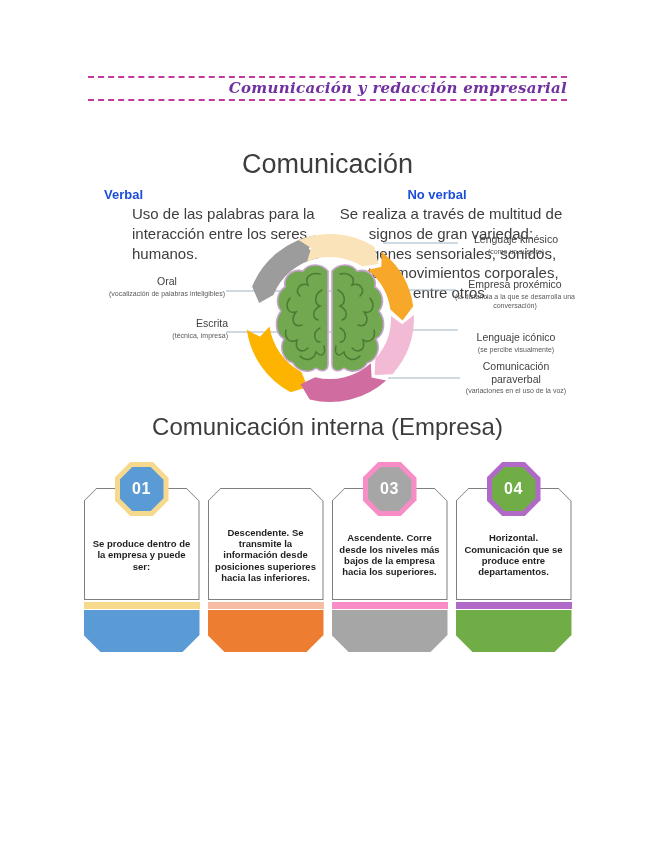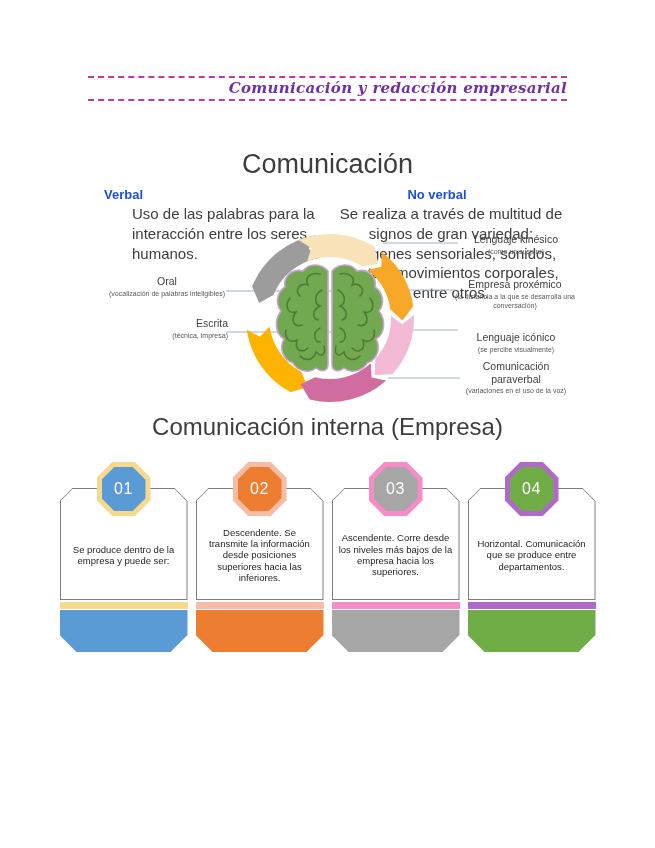--- a/index.html
+++ b/index.html
@@ -35,21 +35,21 @@
   .dg-sub{font-size:7px;color:#595959;line-height:1.3;margin-top:1px;}
   
   .title-interna{
     position:absolute;top:413px;left:0;width:655px;text-align:center;
     font-size:24px;color:#3d3d3d;font-weight:400;
   }
   .cards-row{
     position:absolute;left:0;top:462px;width:655px;
     display:flex;justify-content:center;gap:8px;
   }
-  .card{width:128px;position:relative;padding-top:26px;}
+  .card{width:116px;position:relative;padding-top:26px;font-weight:bold;}
   .octa{clip-path:polygon(29% 0%,71% 0%,100% 29%,100% 71%,71% 100%,29% 100%,0% 71%,0% 29%);}
   .badge{position:absolute;top:0;left:50%;transform:translateX(-50%);
     width:54px;height:54px;z-index:3;}
   .badge-outer{width:100%;height:100%;background:var(--accent);}
   .badge-inner{position:absolute;inset:5px;background:var(--main);
     display:flex;align-items:center;justify-content:center;}
   .badge-num{color:#ffffff;font-size:16px;letter-spacing:.5px;}
   .card-body{position:relative;height:112px;}
   .body-frame{position:absolute;inset:0;background:#7f7f7f;
     clip-path:polygon(13px 0,calc(100% - 13px) 0,100% 13px,100% 100%,0 100%,0 13px);}
@@ -161,26 +161,20 @@
     <div class="card-body">
       <div class="body-frame"></div>
       <div class="body-white"></div>
       <div class="body-text">Se produce dentro de la empresa y puede ser:</div>
     </div>
     <div class="card-stripe"></div>
     <div class="card-block"></div>
   </div>
 
   <div class="card" style="--main: #ed7d31; --accent: #f6bca4;">
-    <div class="badge">
-      <div class="badge-outer octa"></div>
-      <div class="badge-inner octa">
-        <span class="badge-num">02</span>
-      </div>
-    </div>
     <div class="card-body">
       <div class="body-frame"></div>
       <div class="body-white"></div>
       <div class="body-text">Descendente. Se transmite la información desde posiciones superiores hacia las inferiores.</div>
     </div>
     <div class="card-stripe"></div>
     <div class="card-block"></div>
   </div>
 
   <div class="card" style="--main: #a6a6a6; --accent: #f78cc6;">

